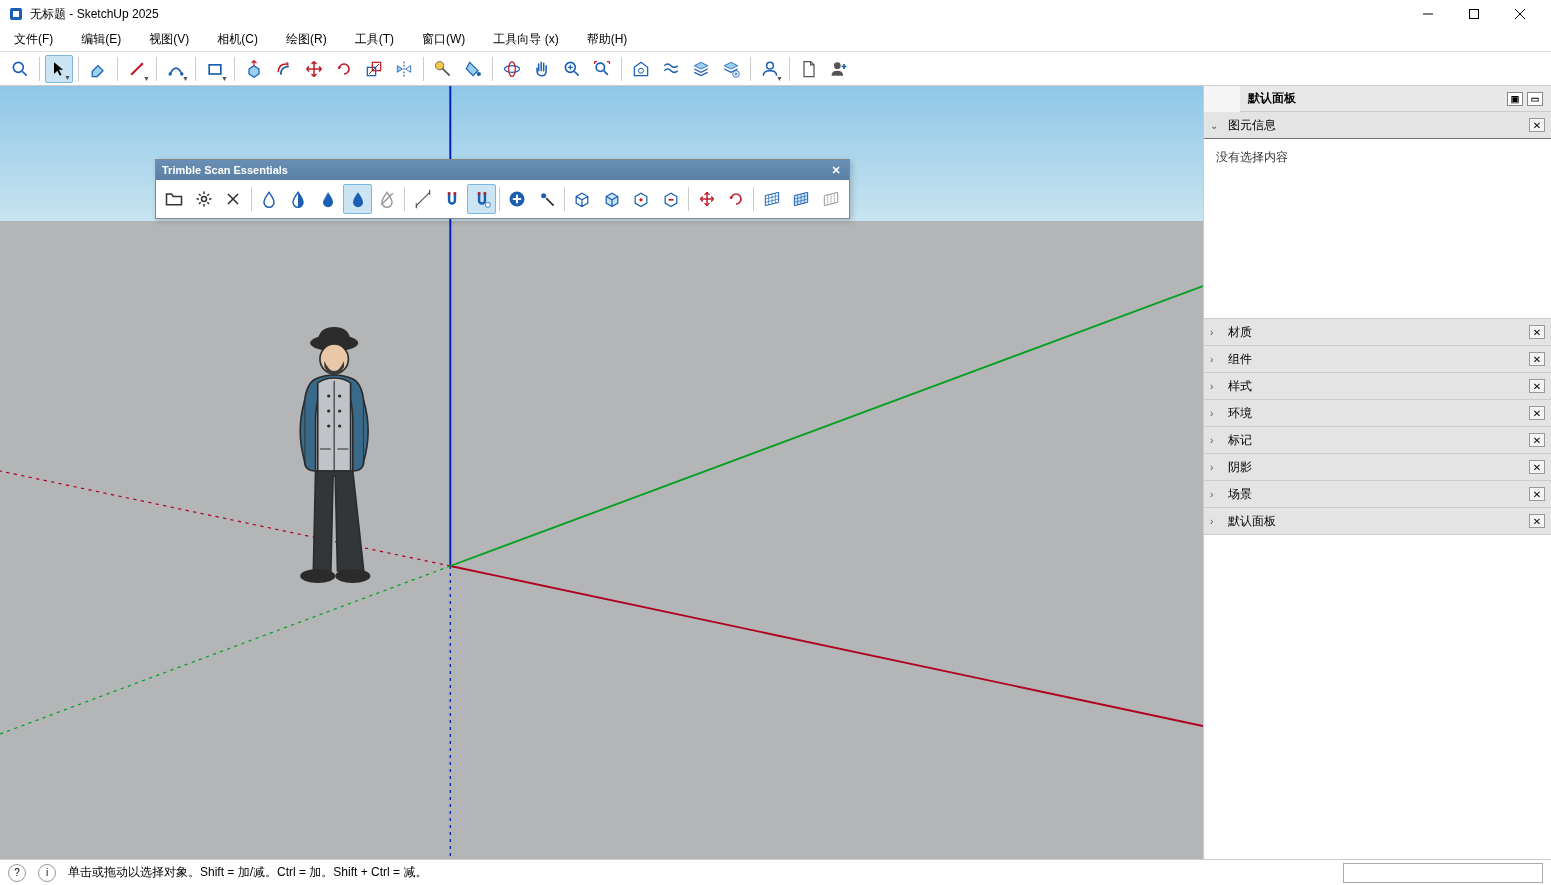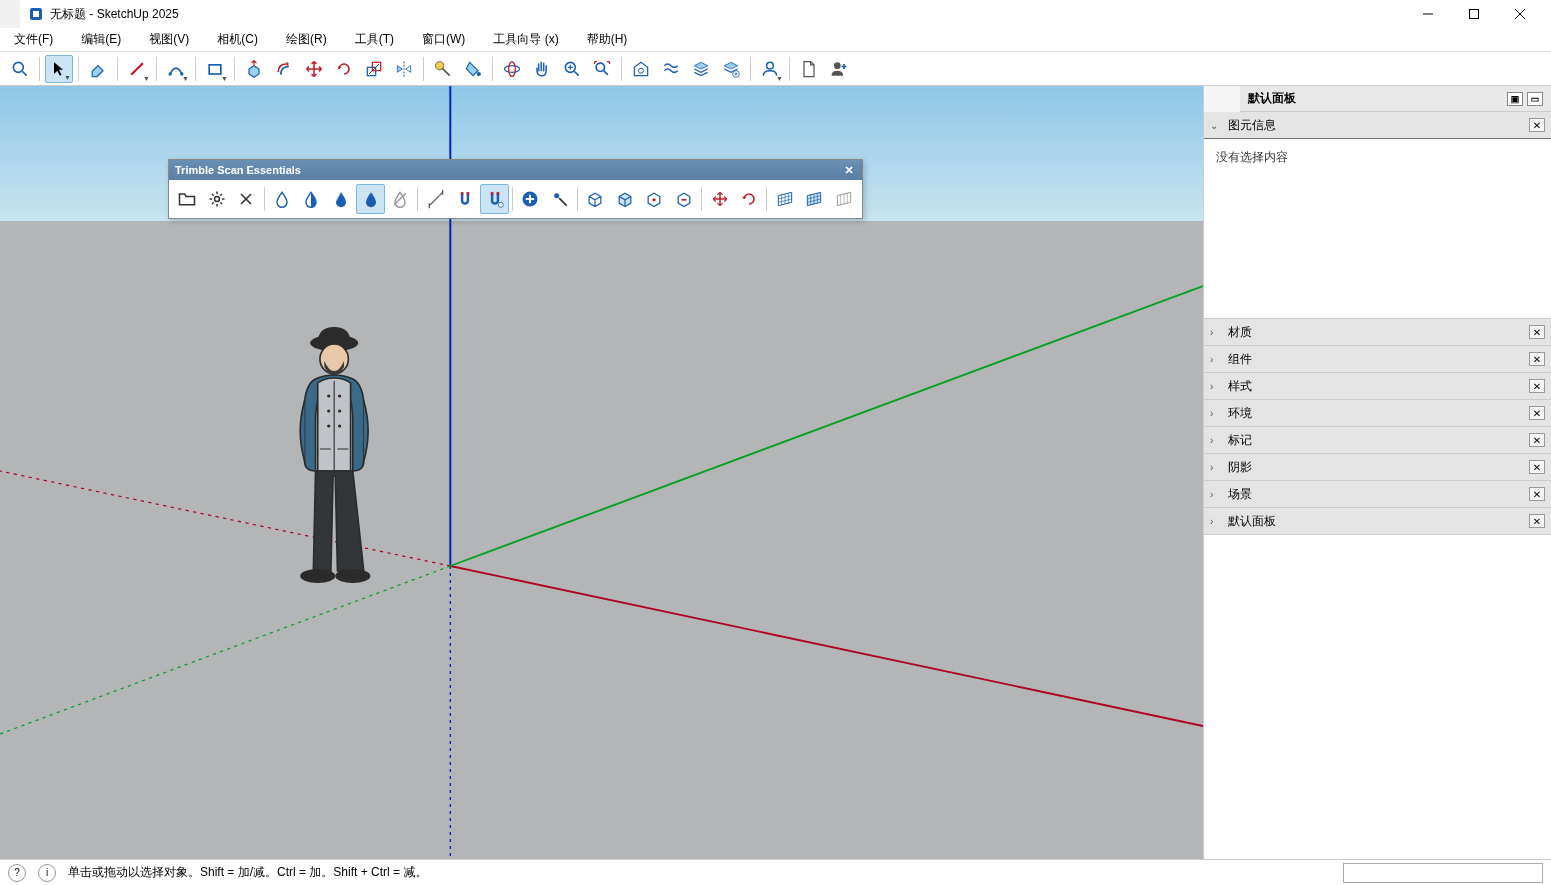--- a/index.html
+++ b/index.html
@@ -1,37 +1,37 @@
 <!DOCTYPE html>
 <html><head>
 <meta charset="utf-8">
 <style>
 * { box-sizing: border-box; margin: 0; padding: 0; }
 body { font-family: "Microsoft YaHei", "Segoe UI", sans-serif; font-size: 12px; background: #f0f0f0; overflow: hidden; width: 1551px; height: 885px; }
-.titlebar { height: 28px; background: #fff; display: flex; align-items: center; padding: 0 8px; justify-content: space-between; margin-left: 20px; }
+.titlebar { height: 28px; background: #fff; display: flex; align-items: center; padding: 0 8px; justify-content: space-between; }
 .titlebar-left { display: flex; align-items: center; gap: 6px; }
 .app-icon { width: 16px; height: 16px; }
 .title-text { font-size: 12px; color: #000; }
 .window-controls { display: flex; gap: 0; }
 .win-btn { width: 46px; height: 28px; display: flex; align-items: center; justify-content: center; cursor: pointer; }
 
 .menubar { height: 24px; background: #fff; display: flex; align-items: center; padding: 0 8px; gap: 16px; border-bottom: 1px solid #ddd; }
 .menu-item { padding: 2px 6px; cursor: pointer; font-size: 12px; }
 
 .toolbar { height: 34px; background: #fff; display: flex; align-items: center; padding: 2px 6px; gap: 2px; border-bottom: 1px solid #ccc; }
 .tool-btn { width: 28px; height: 28px; display: flex; align-items: center; justify-content: center; cursor: pointer; border-radius: 2px; position: relative; }
 .tool-btn.active { background: #cce5f5; border: 1px solid #7ab8e0; }
 .tool-sep { width: 1px; height: 24px; background: #ccc; margin: 0 3px; }
 .dropdown-arrow { font-size: 7px; position: absolute; right: 1px; bottom: 1px; color: #555; }
 
 .workspace { display: flex; height: 773px; }
 .viewport { flex: 1; position: relative; overflow: hidden; }
 .viewport svg { width: 100%; height: 100%; display: block; }
 
-.floating-toolbar { position: absolute; left: 168px; top: 73px; width: 695px; background: #f8f8f8; border: 1px solid #888; box-shadow: 2px 2px 6px rgba(0,0,0,0.2); }
+.floating-toolbar { position: absolute; left: 155px; top: 73px; width: 695px; background: #f8f8f8; border: 1px solid #888; box-shadow: 2px 2px 6px rgba(0,0,0,0.2); }
 .floating-titlebar { height: 20px; background: linear-gradient(#6a8fb5, #5a7fa5); color: #fff; display: flex; align-items: center; padding: 0 6px; font-size: 11px; font-weight: bold; justify-content: space-between; }
 .floating-close { width: 14px; height: 14px; display: flex; align-items: center; justify-content: center; cursor: pointer; font-size: 11px; }
 .floating-tools { display: flex; align-items: center; padding: 4px 4px; gap: 1px; background: #fff; }
 .ft-btn { width: 30px; height: 30px; display: flex; align-items: center; justify-content: center; cursor: pointer; border-radius: 2px; }
 .ft-btn.active { background: #cce5f5; border: 1px solid #7ab8e0; }
 .ft-sep { width: 1px; height: 24px; background: #ccc; margin: 0 2px; }
 
 .side-panel { width: 348px; background: #f5f5f5; border-left: 1px solid #ccc; display: flex; flex-direction: column; }
 .panel-header { height: 26px; background: #e8e8e8; display: flex; align-items: center; padding: 0 8px; font-weight: bold; justify-content: space-between; border-bottom: 1px solid #ccc; margin-left: 36px; }
 .panel-header-icons { display: flex; gap: 4px; }

